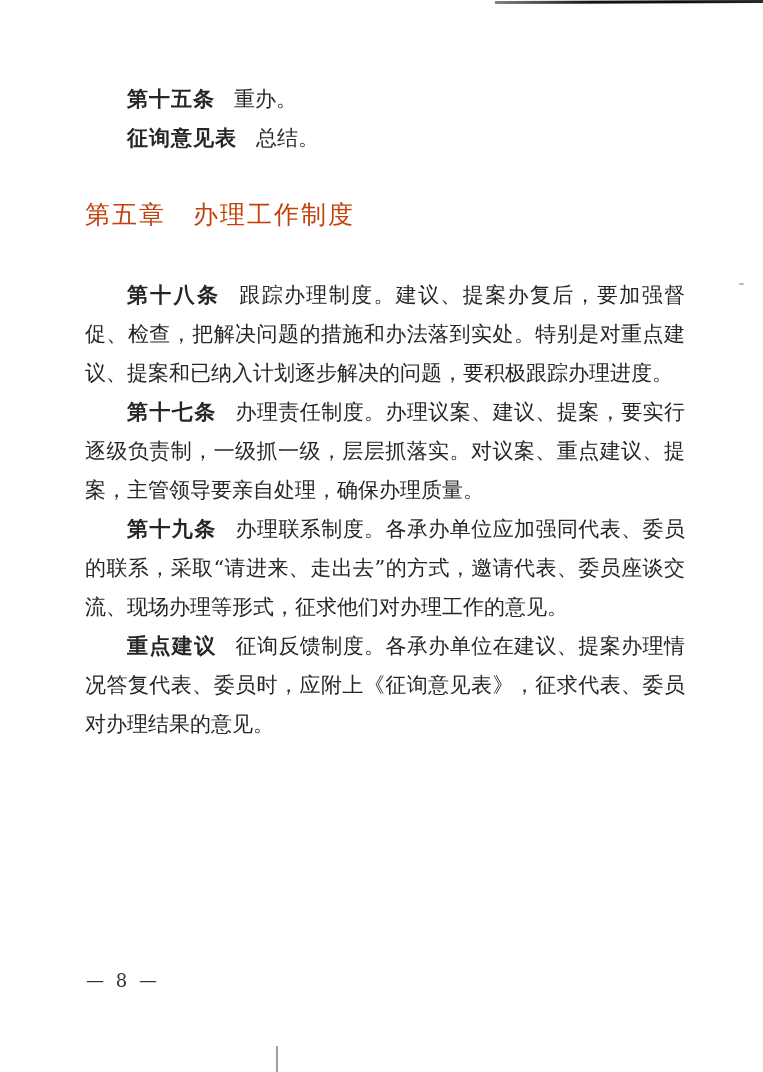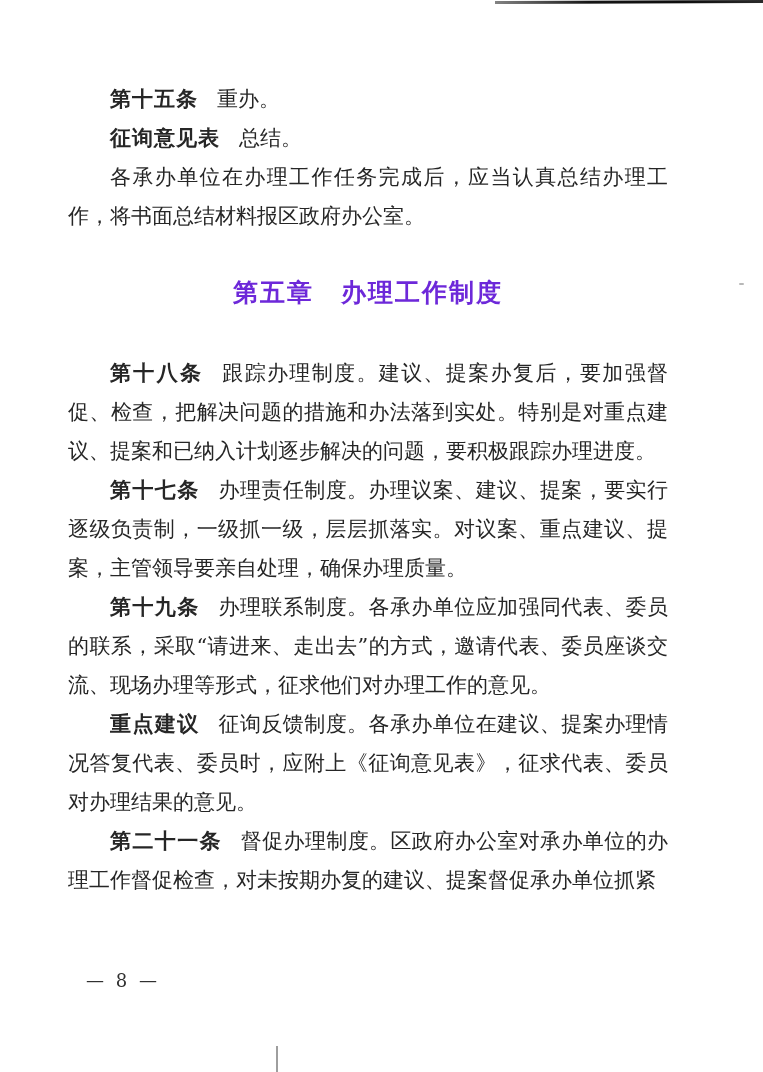--- a/index.html
+++ b/index.html
@@ -11,48 +11,47 @@
     position: relative;
     width: 763px;
     height: 1072px;
     background: #ffffff;
     overflow: hidden;
     font-family: "DejaVu Serif", "Liberation Serif", serif;
     color: #262626;
   }
   .content {
     position: absolute;
-    left: 68px;
+    left: 85px;
     top: 80px;
     width: 600px;
   }
   .para {
     margin: 0;
     font-size: 21px;
     line-height: 39px;
     text-align: justify;
     text-indent: 2em;
     letter-spacing: 0px;
   }
   .article-label {
     font-family: "DejaVu Sans", "Liberation Sans", sans-serif;
     font-weight: bold;
     margin-right: 0.9em;
     letter-spacing: 1px;
   }
   .chapter-heading {
     margin: 36px 0 40px 0;
     font-family: "DejaVu Sans", "Liberation Sans", sans-serif;
-    font-weight: bold;
+    font-weight: normal;
     font-size: 25px;
     line-height: 42px;
-    text-align: center;
     text-indent: 0;
     letter-spacing: 2px;
-    color: #6d28d9;
+    color: #c2410c;
   }
   .footer {
     position: absolute;
     left: 86px;
     top: 970px;
     font-size: 18px;
     letter-spacing: 3px;
     color: #303030;
   }
   
@@ -95,45 +94,39 @@
 
     <p class="para">
       <span class="article-label">第十五条</span><span>重办。</span>
     </p>
 
 
     <p class="para">
       <span class="article-label">征询意见表</span><span>总结。</span>
     </p>
 
-    <p class="para">
-      <span>各承办单位在办理工作任务完成后，应当认真总结办理工作，将书面总结材料报区政府办公室。</span>
-    </p>
 
     <h2 class="chapter-heading">第五章　办理工作制度</h2>
 
     <p class="para">
       <span class="article-label">第十八条</span><span>跟踪办理制度。建议、提案办复后，要加强督促、检查，把解决问题的措施和办法落到实处。特别是对重点建议、提案和已纳入计划逐步解决的问题，要积极跟踪办理进度。</span>
     </p>
 
     <p class="para">
       <span class="article-label">第十七条</span><span>办理责任制度。办理议案、建议、提案，要实行逐级负责制，一级抓一级，层层抓落实。对议案、重点建议、提案，主管领导要亲自处理，确保办理质量。</span>
     </p>
 
     <p class="para">
       <span class="article-label">第十九条</span><span>办理联系制度。各承办单位应加强同代表、委员的联系，采取“请进来、走出去”的方式，邀请代表、委员座谈交流、现场办理等形式，征求他们对办理工作的意见。</span>
     </p>
 
     <p class="para">
       <span class="article-label">重点建议</span><span>征询反馈制度。各承办单位在建议、提案办理情况答复代表、委员时，应附上《征询意见表》，征求代表、委员对办理结果的意见。</span>
     </p>
 
-    <p class="para">
-      <span class="article-label">第二十一条</span><span>督促办理制度。区政府办公室对承办单位的办理工作督促检查，对未按期办复的建议、提案督促承办单位抓紧</span>
-    </p>
 
   </div>
 
   <div class="footer">— 8 —</div>
 
   <div class="scan-line-bottom-artifact"></div>
   <div class="ink-speck-artifact"></div>
 
 </div>
 

